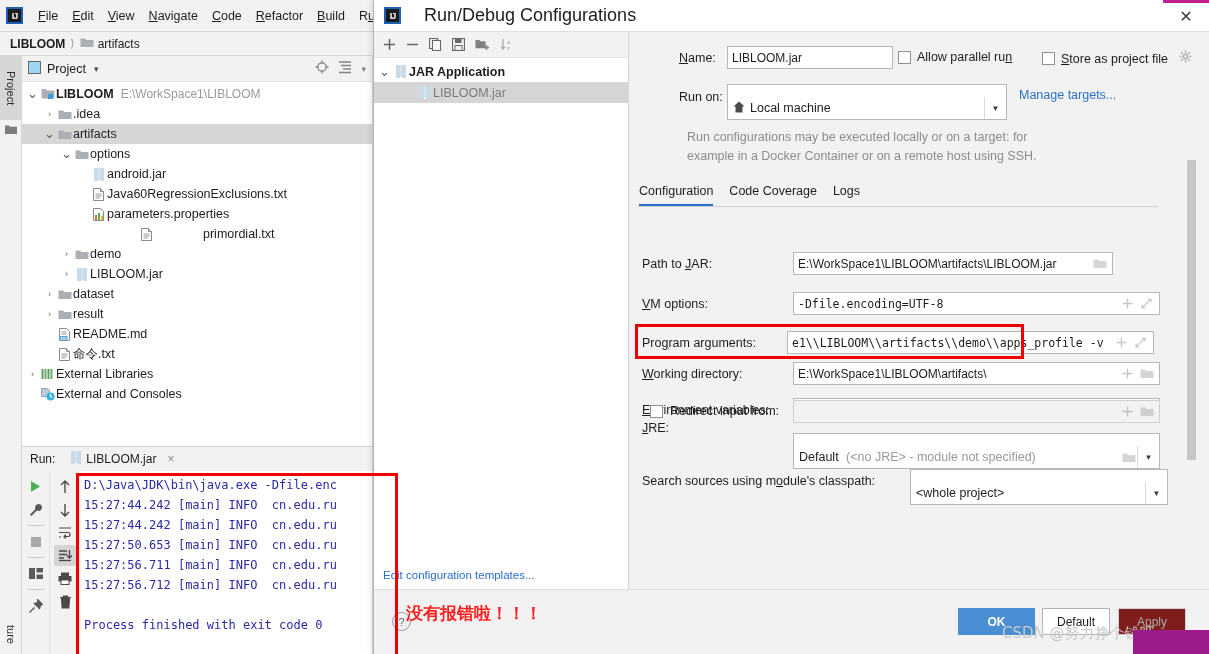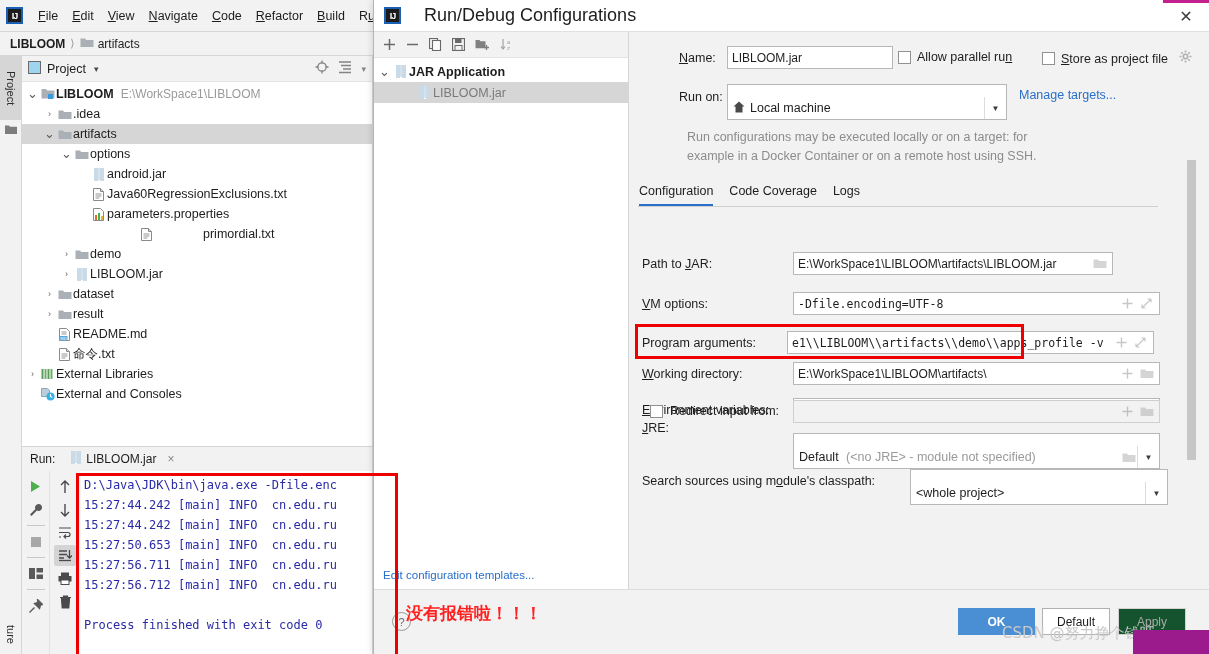--- a/index.html
+++ b/index.html
@@ -213,21 +213,21 @@
     position:absolute; left:18px; top:22px; width:19px; height:19px;
     border:1px solid #9a9a9a; border-radius:50%; color:#6a6a6a;
     font-size:11px; display:flex; align-items:center; justify-content:center;
   }
   .btn {
     position:absolute; top:18px; height:27px; display:flex;
     align-items:center; justify-content:center; font-size:12px;
     border:1px solid #b1b1b1; background:#ffffff;
   }
   .btn.primary { background:#4a8fd4; border-color:#4a8fd4; color:#ffffff; font-weight:bold; }
-  .btn.disabled { color:#a9a9a9; background:#14532d; border-color:#d2d2d2; }
+  .btn.disabled { color:#a9a9a9; background:#7f1d1d; border-color:#d2d2d2; }
 
   
   .anno-box {
     position:absolute; border:3px solid #ee0000; pointer-events:none;
   }
   .anno-text {
     position:absolute; color:#ff2020; font-size:17px; font-weight:bold;
     font-family:"DejaVu Sans", sans-serif; white-space:nowrap;
   }
   .watermark {

